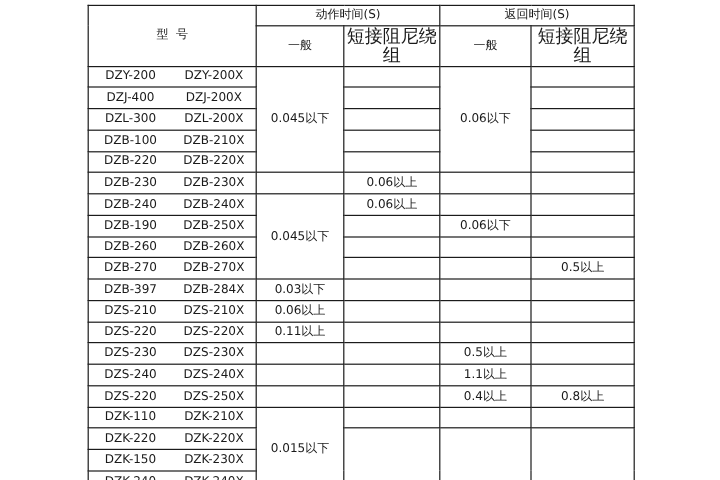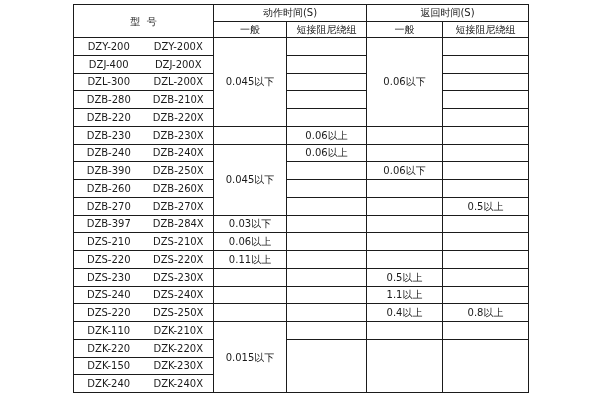--- a/index.html
+++ b/index.html
@@ -31,21 +31,21 @@
     text-align: center;
     vertical-align: middle;
     overflow: hidden;
     line-height: 1.1;
   }
   thead tr { height: 16.5px; }
   tbody tr { height: 17.75px; }
   th.model-head { white-space: pre; }
   .mwrap { display: flex; width: 100%; }
   .mwrap span { flex: 1 1 50%; text-align: center; }
-  th.damp { font-size: 10px; }
+  th.damp { font-size: 15px; }
 </style>
 </head>
 <body>
 
 <div class="table-wrap">
 <table>
   <colgroup>
     <col style="width:140px">
         <col style="width:73px">
         <col style="width:80px">
@@ -94,21 +94,21 @@
               <span>DZL-300</span>
               <span>DZL-200X</span>
             </div>
           </td>
       <td></td>
       <td></td>
     </tr>
     <tr>
       <td>
             <div class="mwrap">
-              <span>DZB-280</span>
+              <span>DZB-100</span>
               <span>DZB-210X</span>
             </div>
           </td>
       <td></td>
       <td></td>
     </tr>
     <tr>
       <td>
             <div class="mwrap">
               <span>DZB-220</span>
@@ -138,21 +138,21 @@
             </div>
           </td>
       <td rowspan="4">0.045以下</td>
       <td>0.06以上</td>
       <td></td>
       <td></td>
     </tr>
     <tr>
       <td>
             <div class="mwrap">
-              <span>DZB-390</span>
+              <span>DZB-190</span>
               <span>DZB-250X</span>
             </div>
           </td>
       <td></td>
       <td>0.06以下</td>
       <td></td>
     </tr>
     <tr>
       <td>
             <div class="mwrap">

